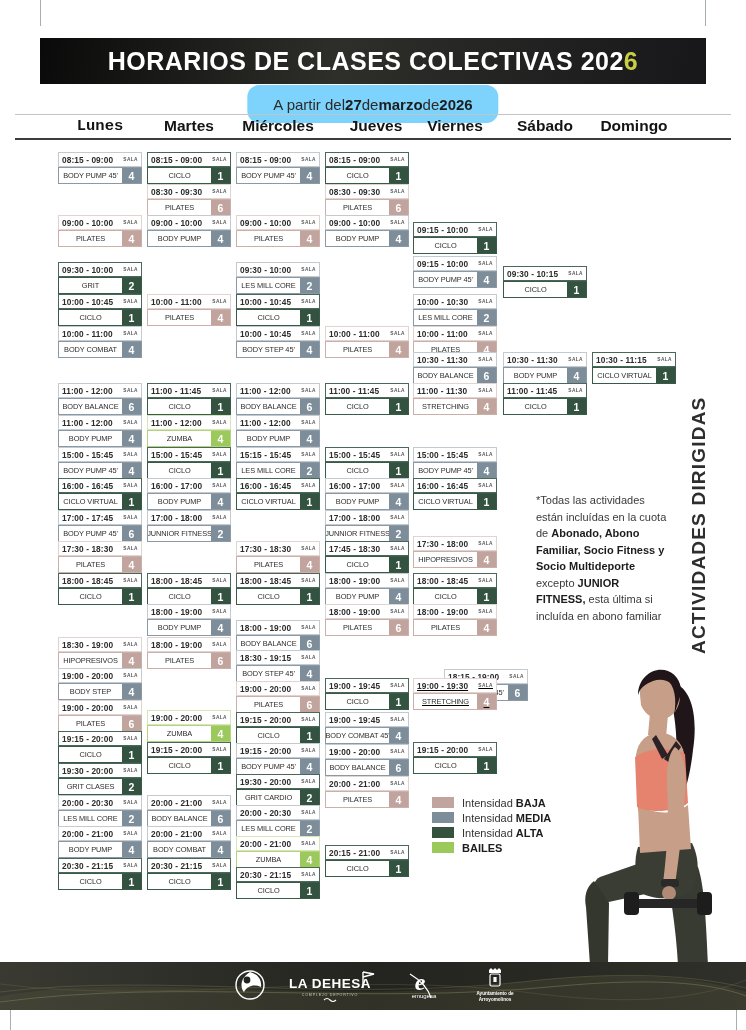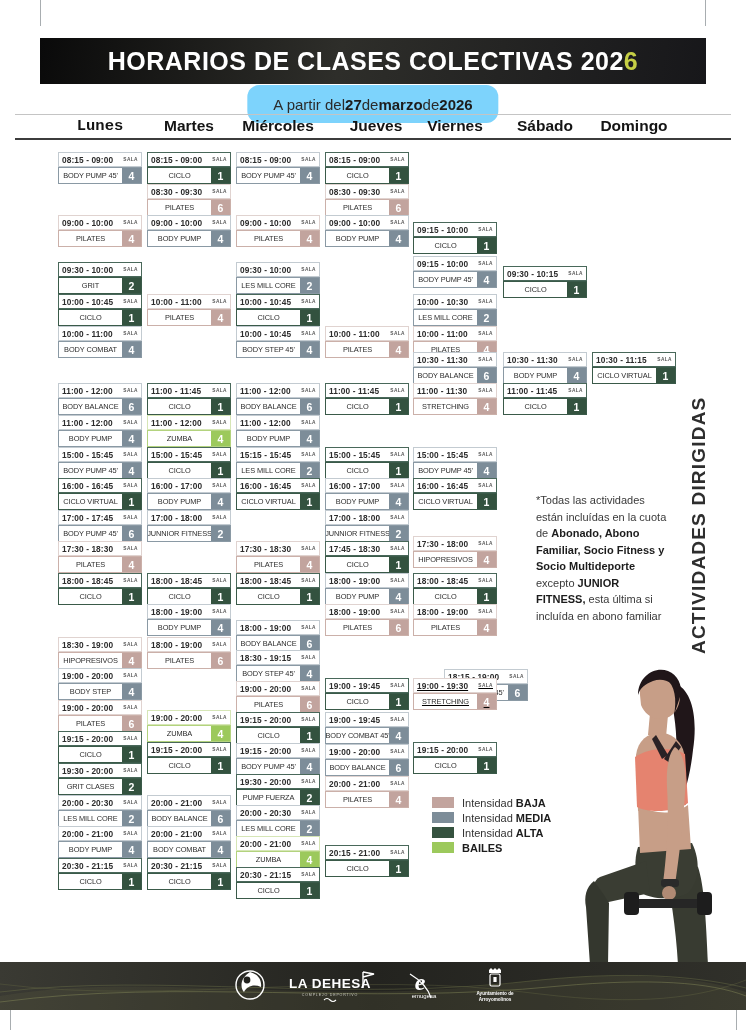--- a/index.html
+++ b/index.html
@@ -640,21 +640,21 @@
         <span class="n">BODY PUMP 45'</span>
         <span class="badge">4</span>
       </div>
     </div>
     <div class="card i-alta" style="left: 236px; top: 774px;">
       <div class="trow">
         <span class="t">19:30 - 20:00</span>
         <span class="sala">SALA</span>
       </div>
       <div class="nrow">
-        <span class="n">PUMP FUERZA</span>
+        <span class="n">GRIT CARDIO</span>
         <span class="badge">2</span>
       </div>
     </div>
     <div class="card i-media" style="left: 236px; top: 805px;">
       <div class="trow">
         <span class="t">20:00 - 20:30</span>
         <span class="sala">SALA</span>
       </div>
       <div class="nrow">
         <span class="n">LES MILL CORE</span>

